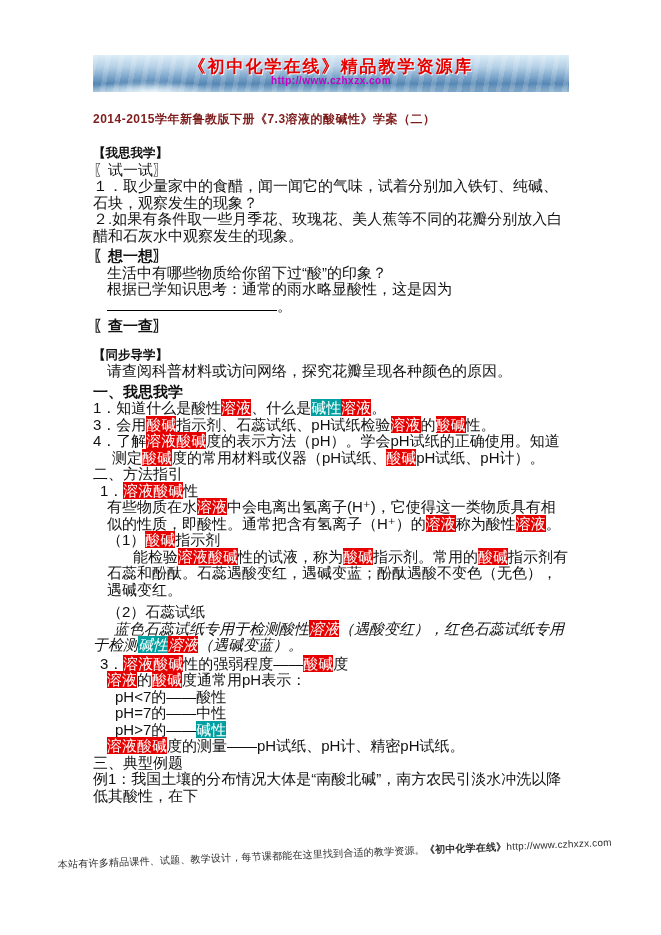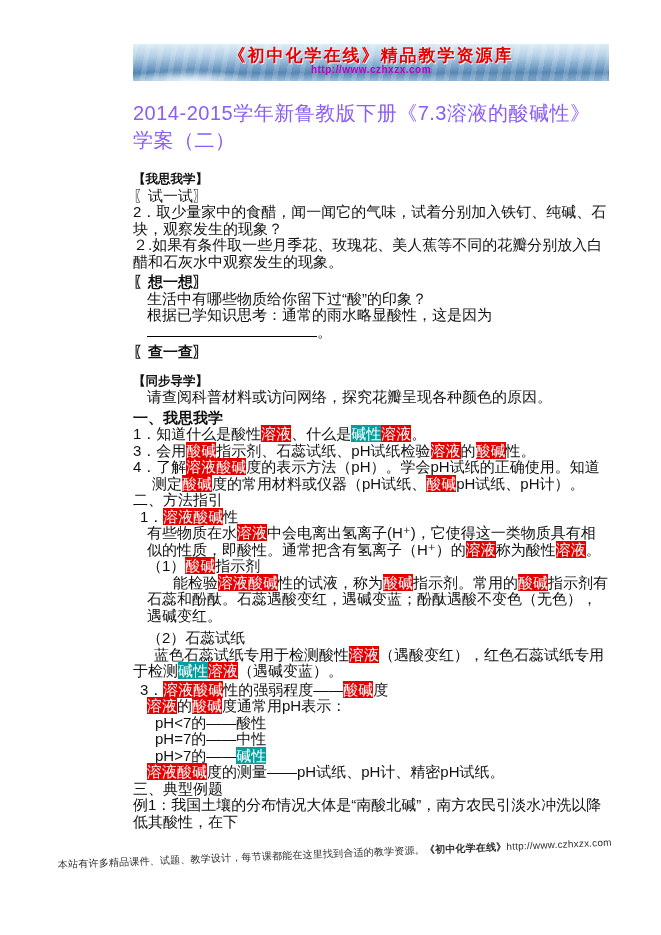--- a/index.html
+++ b/index.html
@@ -1,21 +1,21 @@
 <!DOCTYPE html>
 <html><head>
 <meta charset="utf-8">
 <style>
   html,body{margin:0;padding:0;}
   body{
     width:661px;height:935px;background:#ffffff;
     font-family:"Liberation Sans","DejaVu Sans",sans-serif;
   }
   .page{position:relative;width:661px;height:935px;background:#ffffff;overflow:hidden;}
-  .content{position:absolute;left:93px;top:44px;width:476px;margin-left:40px;}
+  .content{position:absolute;left:93px;top:55px;width:476px;}
 
   
   .banner{
     position:relative;width:100%;height:37px;overflow:hidden;
     background:
       repeating-linear-gradient(100deg, rgba(255,255,255,0.16) 0 5px, rgba(255,255,255,0) 5px 13px),
       radial-gradient(90px 16px at 12% 100%, rgba(235,246,252,0.95), rgba(235,246,252,0) 70%),
       radial-gradient(150px 22px at 82% 115%, rgba(90,135,175,0.9), rgba(90,135,175,0) 70%),
       linear-gradient(180deg,#dcedf8 0%,#b5d0e6 32%,#7fa8cc 58%,#5586b3 78%,#9dbfd9 100%);
   }
@@ -23,30 +23,30 @@
     position:absolute;top:0;left:0;right:0;text-align:center;
     font-size:17px;font-weight:bold;letter-spacing:2px;color:#e60000;
     text-shadow:1px 1px 0 rgba(255,255,255,0.85), 0 0 2px rgba(255,255,255,0.6);
   }
   .banner-url{
     position:absolute;top:20px;left:0;right:0;text-align:center;
     font-size:10px;font-weight:bold;color:#c400c4;letter-spacing:0.5px;
   }
 
   .doc-title{
-    margin:19px 0 0 0;font-size:20px;font-weight:normal;color:#8b5cf6;letter-spacing:0.5px;
+    margin:19px 0 0 0;font-size:12px;font-weight:bold;color:#7f1d1d;letter-spacing:0.5px;
   }
 
   .doc-body{margin-top:17px;}
   .p{margin:0;font-size:15px;line-height:16.5px;color:#111;}
   .bold{font-weight:bold;font-size:12.5px;}
   .mt4{margin-top:4px;font-weight:bold;}
   .mt6{margin-top:6px;}
   .mt12{margin-top:12px;}
-  .mb2{margin-bottom:2px;}
+  .mb2{margin-bottom:2px;font-style:italic;}
   .ind1{padding-left:7px;}
   .ind2{padding-left:14px;}
   .ind3{padding-left:22px;}
   .hang{padding-left:19px;text-indent:-19px;}
   .pindent{padding-left:14px;text-indent:26px;}
   .ti2{text-indent:21px;}
   .blank{display:inline-block;width:170px;height:11px;border-bottom:1px solid #000;vertical-align:baseline;}
   .hl{padding:0;}
 
   .watermark{
@@ -65,21 +65,21 @@
     <div class="banner">
       <div class="banner-title">《初中化学在线》精品教学资源库</div>
       <div class="banner-url">http://www.czhxzx.com</div>
     </div>
 
     <div class="doc-title">2014-2015学年新鲁教版下册《7.3溶液的酸碱性》学案（二）</div>
 
     <div class="doc-body">
       <p class="p bold">【我思我学】</p>
       <p class="p">〖试一试〗</p>
-      <p class="p">2．取少量家中的食醋，闻一闻它的气味，试着分别加入铁钉、纯碱、石块，观察发生的现象？</p>
+      <p class="p">１．取少量家中的食醋，闻一闻它的气味，试着分别加入铁钉、纯碱、石块，观察发生的现象？</p>
       <p class="p">２.如果有条件取一些月季花、玫瑰花、美人蕉等不同的花瓣分别放入白醋和石灰水中观察发生的现象。</p>
       <p class="p mt4">〖想一想〗</p>
       <p class="p ind2">生活中有哪些物质给你留下过“酸”的印象？</p>
       <p class="p ind2"><span>根据已学知识思考：通常的雨水略显酸性，这是因为</span><span class="blank"></span><span>。</span></p>
       <p class="p mt4">〖查一查〗</p>
       <p class="p bold mt12">【同步导学】</p>
 
       <p class="p ind2">请查阅科普材料或访问网络，探究花瓣呈现各种颜色的原因。</p>
       <p class="p mt4">一、我思我学</p>
       <p class="p hang">1．知道什么是酸性<span class="hl" style="background:#e60000;color:#ffffff">溶液</span>、什么是<span class="hl" style="background:#00a0a0;color:#ffffff">碱性</span><span class="hl" style="background:#e60000;color:#ffffff">溶液</span>。</p>

